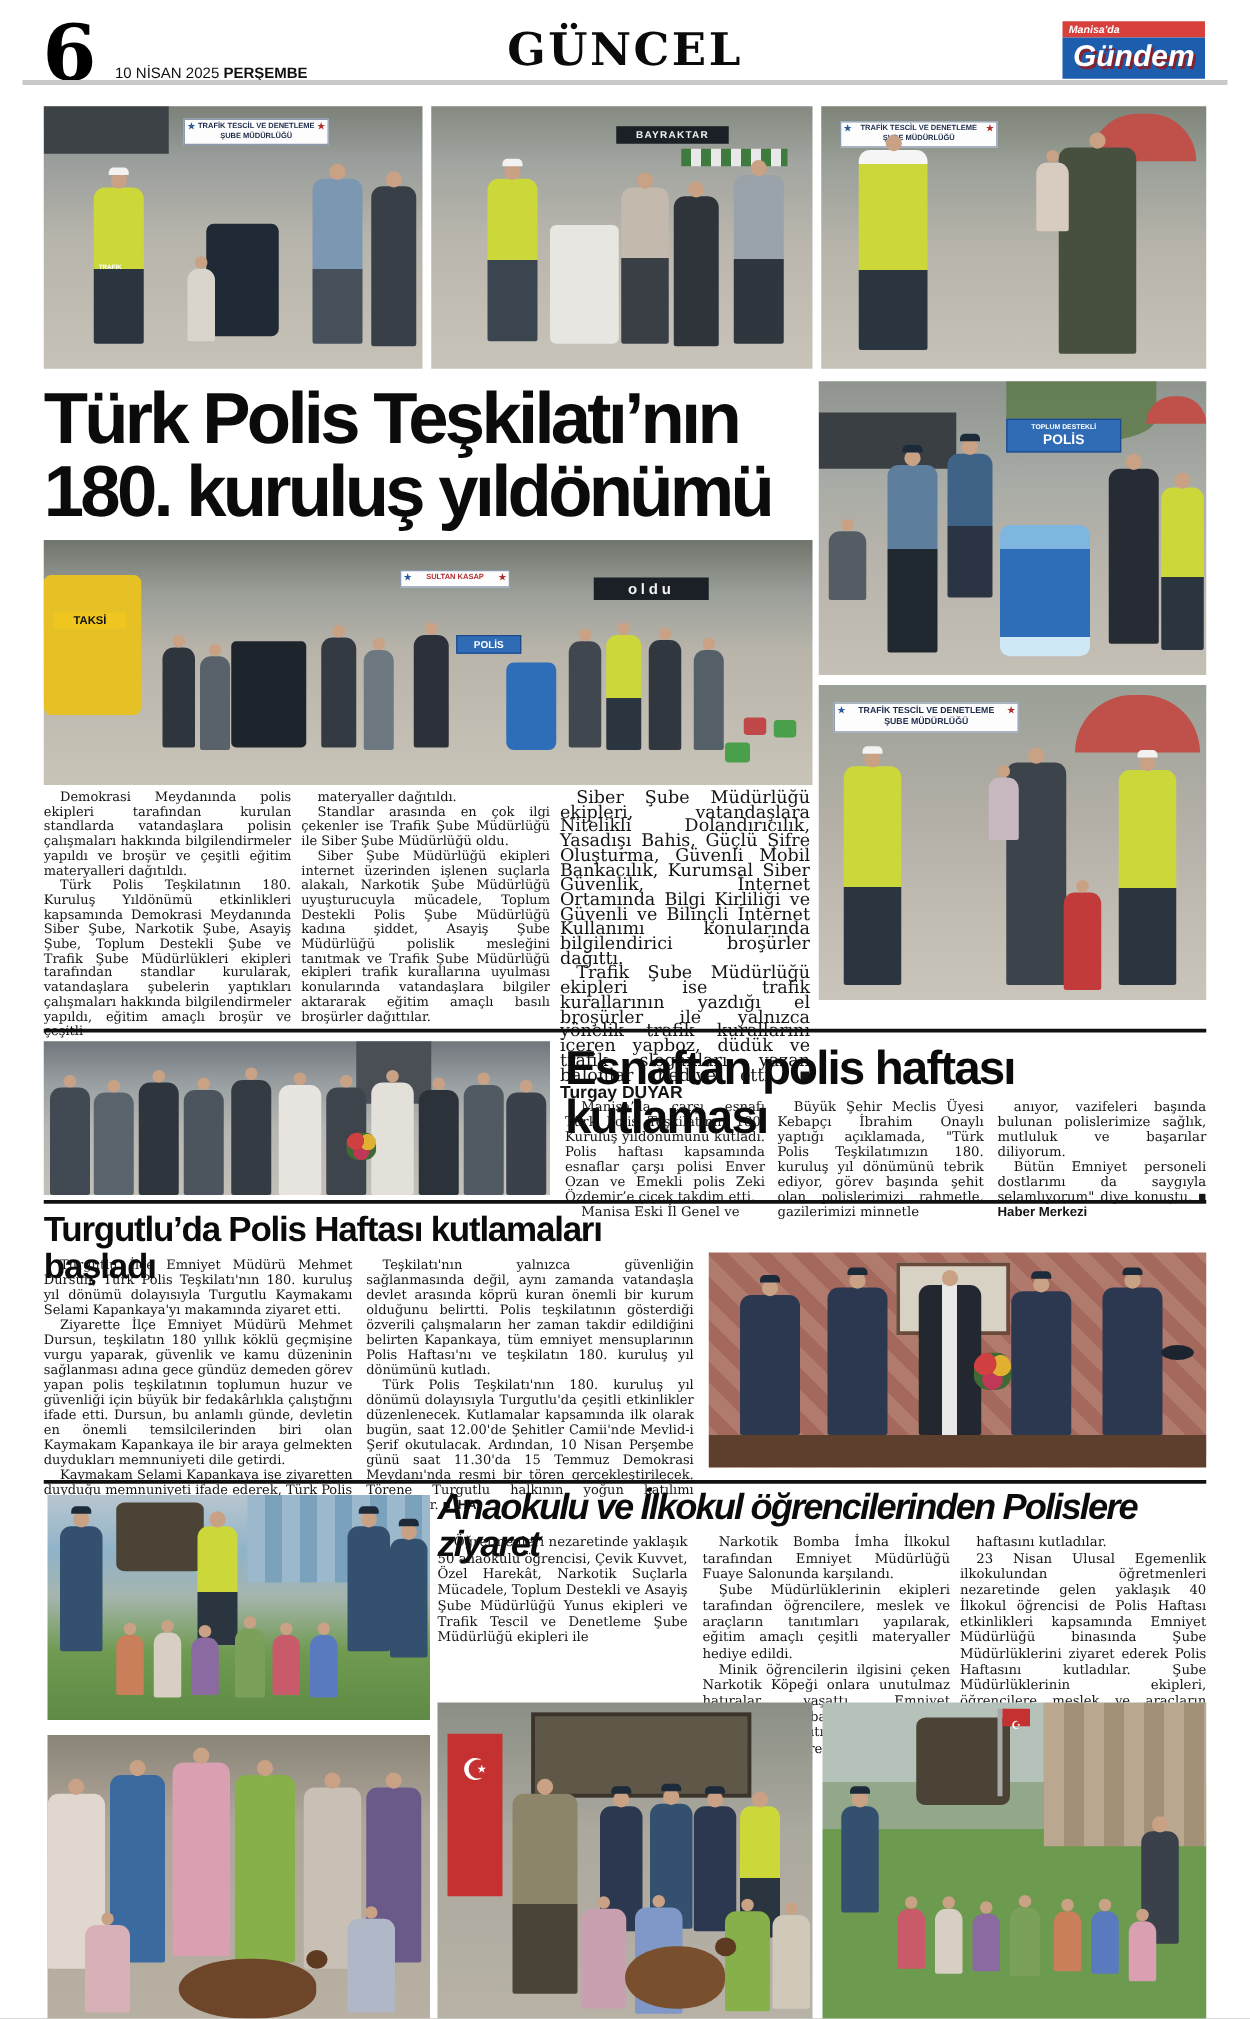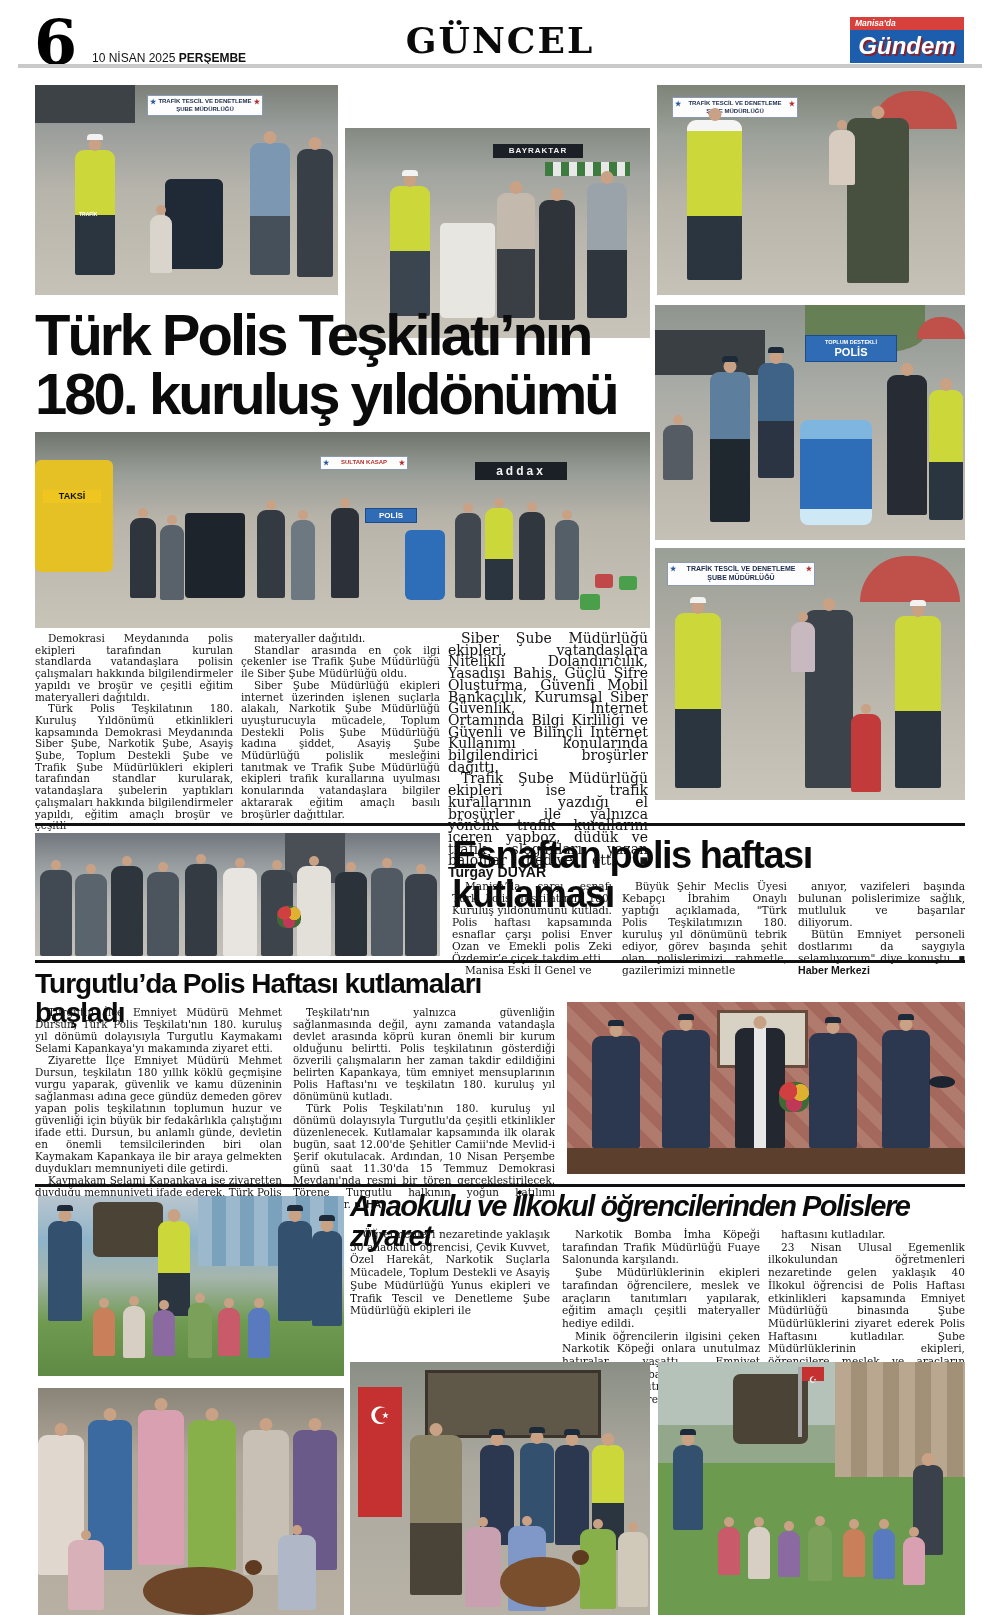--- a/index.html
+++ b/index.html
@@ -72,21 +72,21 @@
     </div>
     <div class="el" style="left:130px;bottom:26px;width:58px;height:90px;background:#1f2a36;border-radius:6px;"></div>
     <div class="pr capw" style="left:40px;bottom:20px;width:40px;height:125px;background:linear-gradient(180deg,#ccd83a 0 52%,#2b3540 52%);">
       <span class="el" style="left:4px;top:62px;font:bold 5px/1 'Liberation Sans',sans-serif;color:#fff;">TRAFİK</span>
     </div>
     <div class="pr sm" style="left:115px;bottom:22px;width:22px;height:58px;background:#d9d5cd;"></div>
     <div class="pr" style="left:215px;bottom:20px;width:40px;height:132px;background:linear-gradient(180deg,#7c97b2 0 55%,#46505a 55%);"></div>
     <div class="pr" style="left:262px;bottom:18px;width:36px;height:128px;background:#383f47;"></div>
   </div>
 
-  <div class="ph" style="left:345px;top:85px;width:305px;height:210px;background:linear-gradient(180deg,#848a82 0%,#a2a5a0 22%,#bab6ad 52%,#c8c4b9 100%);margin-top:43px;">
+  <div class="ph" style="left:345px;top:85px;width:305px;height:210px;background:linear-gradient(180deg,#848a82 0%,#a2a5a0 22%,#bab6ad 52%,#c8c4b9 100%);">
     <div class="dsign" style="left:148px;top:16px;width:82px;font-size:8px;">BAYRAKTAR</div>
     <div class="el" style="left:200px;top:34px;width:85px;height:14px;background:repeating-linear-gradient(90deg,#3f7a3f 0 8px,#e8e8e8 8px 16px);"></div>
     <div class="el" style="left:95px;bottom:20px;width:55px;height:95px;background:#e8e6e0;border-radius:5px;"></div>
     <div class="pr capw" style="left:45px;bottom:22px;width:40px;height:130px;background:linear-gradient(180deg,#ccd83a 0 50%,#3a4550 50%);"></div>
     <div class="pr" style="left:152px;bottom:20px;width:38px;height:125px;background:linear-gradient(180deg,#c3b9ac 0 45%,#3a3f46 45%);"></div>
     <div class="pr" style="left:194px;bottom:18px;width:36px;height:120px;background:#2f343b;"></div>
     <div class="pr" style="left:242px;bottom:20px;width:40px;height:135px;background:linear-gradient(180deg,#9aa2aa 0 50%,#30363d 50%);"></div>
   </div>
 
   <div class="ph" style="left:657px;top:85px;width:308px;height:210px;background:linear-gradient(180deg,#7e8478 0%,#9da29b 25%,#b8b4aa 55%,#c6c2b7 100%);">
@@ -131,21 +131,21 @@
     <div class="pr" style="left:150px;bottom:12px;width:48px;height:178px;background:#3c434b;"></div>
     <div class="pr sm" style="left:136px;bottom:128px;width:24px;height:50px;background:#c8b8c0;"></div>
     <div class="pr capw" style="left:240px;bottom:12px;width:46px;height:172px;background:linear-gradient(180deg,#ccd83a 0 55%,#2b3540 55%);"></div>
     <div class="pr sm" style="left:196px;bottom:8px;width:30px;height:78px;background:#c23a3a;"></div>
   </div>
 
   <div class="ph" style="left:35px;top:432px;width:615px;height:196px;background:linear-gradient(180deg,#6f756d 0%,#9b9f99 22%,#b8b4aa 45%,#c9c4b8 100%);">
     <div class="el" style="left:0;top:28px;width:78px;height:112px;background:#e6c125;border-radius:6px;"></div>
     <div class="ysign" style="left:8px;top:58px;width:52px;">TAKSİ</div>
     <div class="sign" style="left:285px;top:24px;width:80px;color:#b03030;font-size:6px;">SULTAN KASAP</div>
-    <div class="dsign" style="left:440px;top:30px;width:84px;font-size:12px;letter-spacing:3px;text-transform:none;">addax</div>
+    <div class="dsign" style="left:440px;top:30px;width:84px;font-size:12px;letter-spacing:3px;text-transform:none;">oldu</div>
     <div class="bsign" style="left:330px;top:76px;width:44px;font-size:8px;">POLİS</div>
     <div class="el" style="left:150px;bottom:30px;width:60px;height:85px;background:#1d242c;border-radius:4px;"></div>
     <div class="el" style="left:370px;bottom:28px;width:40px;height:70px;background:#2e6db8;border-radius:6px;"></div>
     <div class="pr sm" style="left:95px;bottom:30px;width:26px;height:80px;background:#2f353d;"></div>
     <div class="pr sm" style="left:125px;bottom:28px;width:24px;height:75px;background:#59626b;"></div>
     <div class="pr sm" style="left:222px;bottom:30px;width:28px;height:88px;background:#333a42;"></div>
     <div class="pr sm" style="left:256px;bottom:28px;width:24px;height:80px;background:#6e7881;"></div>
     <div class="pr sm" style="left:296px;bottom:30px;width:28px;height:90px;background:#2c3139;"></div>
     <div class="pr sm" style="left:420px;bottom:30px;width:26px;height:85px;background:#40474f;"></div>
     <div class="pr sm" style="left:450px;bottom:28px;width:28px;height:92px;background:linear-gradient(180deg,#ccd83a 0 55%,#2b3540 55%);"></div>
@@ -243,21 +243,21 @@
     <div class="pr sm" style="left:150px;bottom:18px;width:24px;height:55px;background:#7aa05a;"></div>
     <div class="pr sm" style="left:180px;bottom:20px;width:22px;height:48px;background:#c85a6a;"></div>
     <div class="pr sm" style="left:210px;bottom:18px;width:22px;height:50px;background:#5a7ac0;"></div>
   </div>
 
   <div class="hl" style="left:350px;top:1192px;width:618px;font-size:29px;letter-spacing:-1.5px;font-style:italic;">Anaokulu ve İlkokul öğrencilerinden Polislere ziyaret</div>
   <div class="col" style="left:350px;top:1228px;width:200px;height:152px;font-size:10.6px;line-height:12.7px;">
     <p>Öğretmenleri nezaretinde yaklaşık 50 anaokulu öğrencisi, Çevik Kuvvet, Özel Harekât, Narkotik Suçlarla Mücadele, Toplum Destekli ve Asayiş Şube Müdürlüğü Yunus ekipleri ve Trafik Tescil ve Denetleme Şube Müdürlüğü ekipleri ile</p>
   </div>
   <div class="col" style="left:562px;top:1228px;width:198px;height:152px;font-size:10.6px;line-height:12.7px;">
-    <p>Narkotik Bomba İmha Köpeği tarafından Trafik Müdürlüğü Fuaye Salonunda karşılandı.</p>
+    <p>Narkotik Bomba İmha İlkokul tarafından Emniyet Müdürlüğü Fuaye Salonunda karşılandı.</p>
     <p>Şube Müdürlüklerinin ekipleri tarafından öğrencilere, meslek ve araçların tanıtımları yapılarak, eğitim amaçlı çeşitli materyaller hediye edildi.</p>
     <p>Minik öğrencilerin ilgisini çeken Narkotik Köpeği onlara unutulmaz hatıralar yaşattı. Emniyet Müdürlüğü bahçesinde polis araçları tanıtılan öğrenciler, araçların sirenlerini çalarak polislerin</p>
   </div>
   <div class="col" style="left:768px;top:1228px;width:197px;height:165px;font-size:10.6px;line-height:12.7px;">
     <p>haftasını kutladılar.</p>
     <p><span>23 Nisan Ulusal Egemenlik ilkokulundan öğretmenleri nezaretinde gelen yaklaşık 40 İlkokul öğrencisi de Polis Haftası etkinlikleri kapsamında Emniyet Müdürlüğü binasında Şube Müdürlüklerini ziyaret ederek Polis Haftasını kutladılar. Şube Müdürlüklerinin ekipleri, öğrencilere meslek ve araçların tanıtımları yaptılar, öğrencilere çeşitli hediyeler ve boyama kitapları hediye ettiler.</span>
       <b class="byline">■ Turgay DUYAR</b></p>
   </div>
 
   <div class="ph" style="left:38px;top:1388px;width:306px;height:227px;background:linear-gradient(180deg,#8a8478 0%,#aea699 30%,#b8b0a2 100%);">

